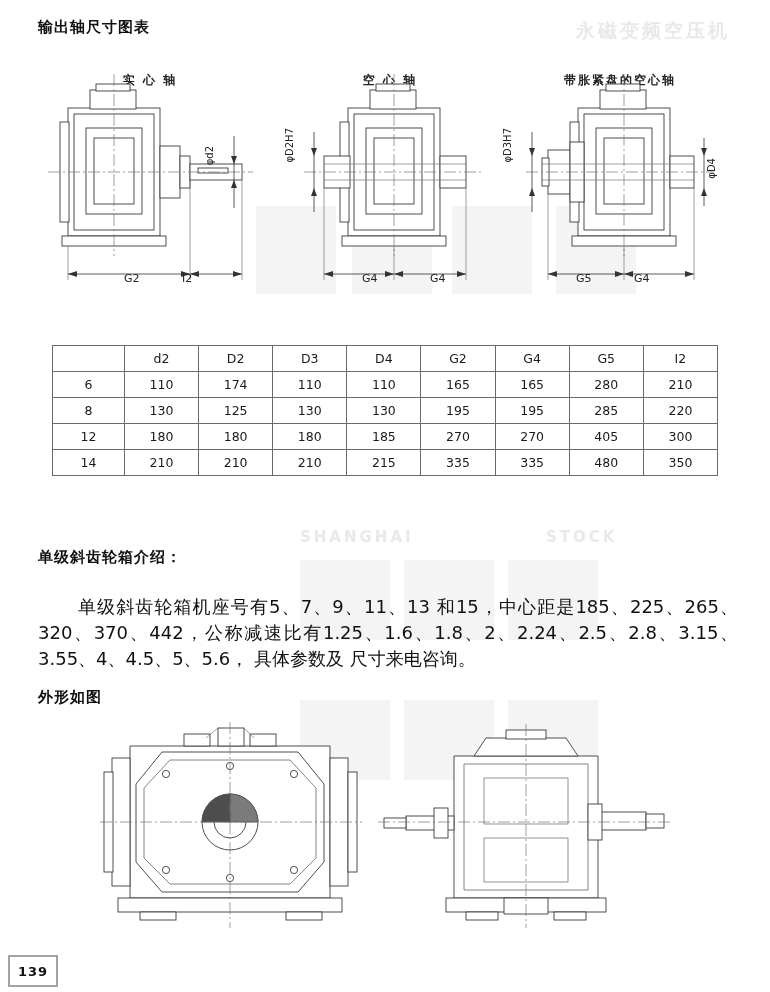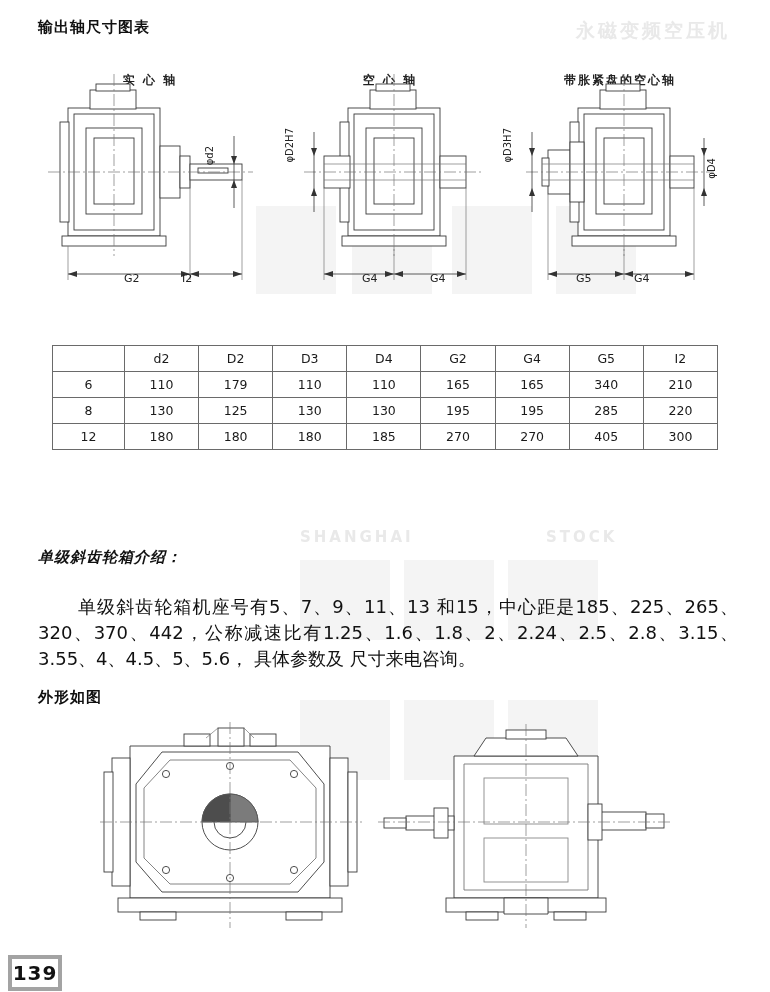--- a/index.html
+++ b/index.html
@@ -23,21 +23,21 @@
 
   
   .h-title {
     position: absolute;
     font-size: 15px;
     font-weight: bold;
     letter-spacing: 1px;
     color: #111;
   }
   #title-main { left: 38px; top: 18px; }
-  #title-intro { left: 38px; top: 548px; font-style: italic; }
+  #title-intro { left: 38px; top: 548px; }
   #title-outline { left: 38px; top: 688px; }
 
   
   .dwg-caption {
     position: absolute;
     font-size: 12px;
     font-weight: bold;
     color: #222;
     letter-spacing: 2px;
     text-align: center;
@@ -117,23 +117,23 @@
     height: 210px;
   }
 
   
   .pagenum {
     position: absolute;
     left: 8px;
     top: 955px;
     width: 46px;
     height: 28px;
-    border: 4px solid #a3a3a3;
+    border: 2px solid #a3a3a3;
     background: #fff;
-    font-size: 20px;
+    font-size: 13px;
     font-weight: bold;
     color: #111;
     display: flex;
     align-items: center;
     justify-content: center;
     letter-spacing: 1px;
   }
 </style>
 </head>
 <body>
@@ -301,26 +301,26 @@
           <td class="cx">G2</td>
           <td class="cx">G4</td>
           <td class="cx">G5</td>
           <td class="cx">I2</td>
         </tr>
       </thead>
       <tbody>
         <tr>
           <td class="c0">6</td>
           <td class="cx">110</td>
-          <td class="cx">179</td>
+          <td class="cx">174</td>
           <td class="cx">110</td>
           <td class="cx">110</td>
           <td class="cx">165</td>
           <td class="cx">165</td>
-          <td class="cx">340</td>
+          <td class="cx">280</td>
           <td class="cx">210</td>
         </tr>
         <tr>
           <td class="c0">8</td>
           <td class="cx">130</td>
           <td class="cx">125</td>
           <td class="cx">130</td>
           <td class="cx">130</td>
           <td class="cx">195</td>
           <td class="cx">195</td>
@@ -331,20 +331,31 @@
           <td class="c0">12</td>
           <td class="cx">180</td>
           <td class="cx">180</td>
           <td class="cx">180</td>
           <td class="cx">185</td>
           <td class="cx">270</td>
           <td class="cx">270</td>
           <td class="cx">405</td>
           <td class="cx">300</td>
         </tr>
+        <tr>
+          <td class="c0">14</td>
+          <td class="cx">210</td>
+          <td class="cx">210</td>
+          <td class="cx">210</td>
+          <td class="cx">215</td>
+          <td class="cx">335</td>
+          <td class="cx">335</td>
+          <td class="cx">480</td>
+          <td class="cx">350</td>
+        </tr>
       </tbody>
     </table>
   </div>
 
   <div class="h-title" id="title-intro">单级斜齿轮箱介绍：</div>
   <div class="para">单级斜齿轮箱机座号有5、7、9、11、13 和15，中心距是185、225、265、320、370、442，公称减速比有1.25、1.6、1.8、2、2.24、2.5、2.8、3.15、3.55、4、4.5、5、5.6， 具体参数及 尺寸来电咨询。</div>
 
   <div class="h-title" id="title-outline">外形如图</div>
 
   <div class="outline">

